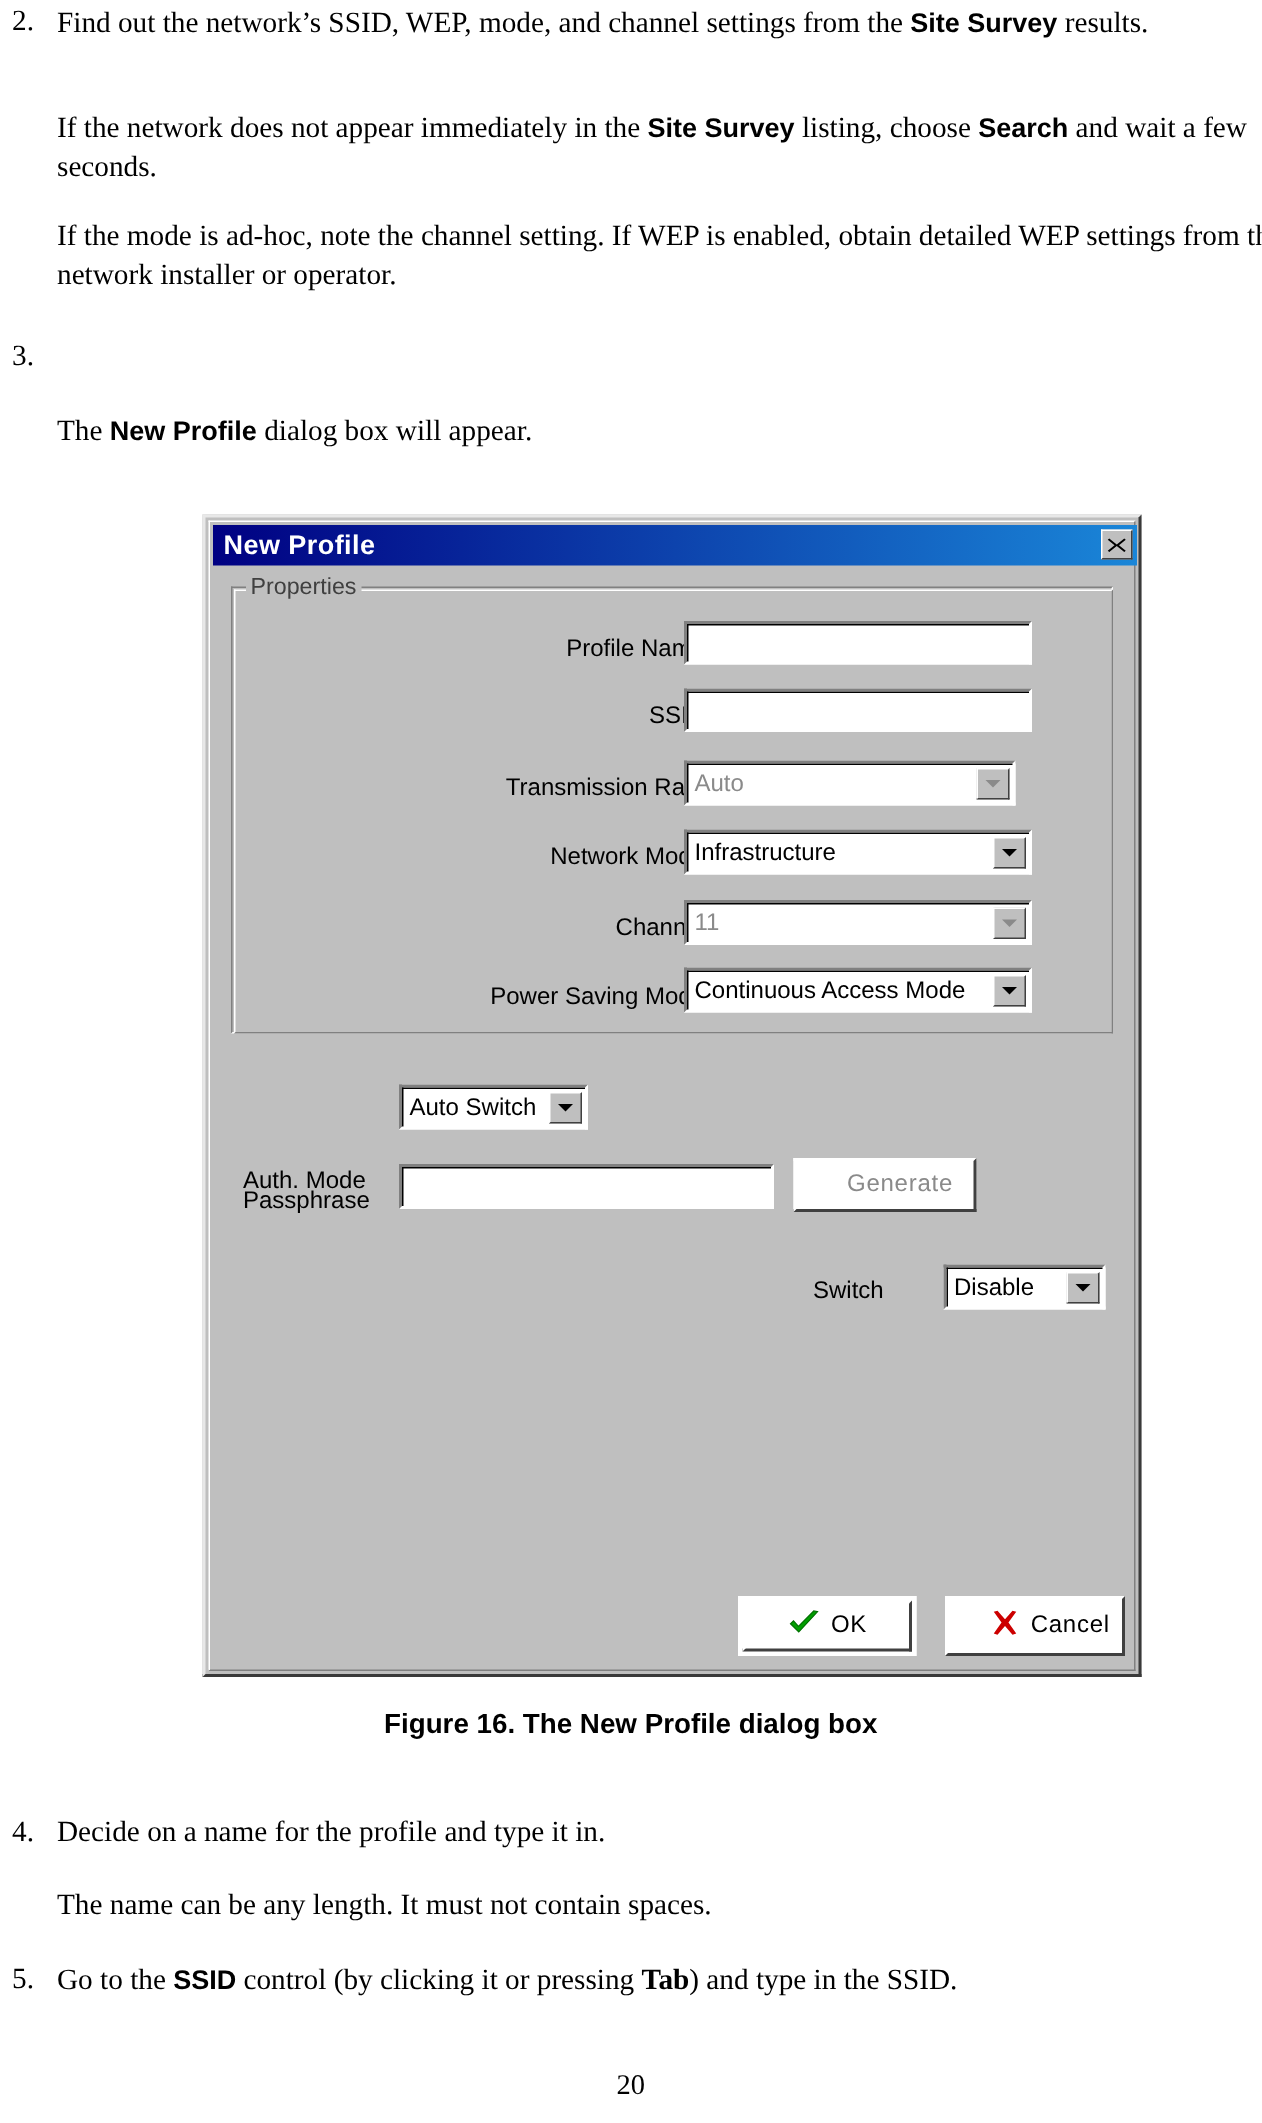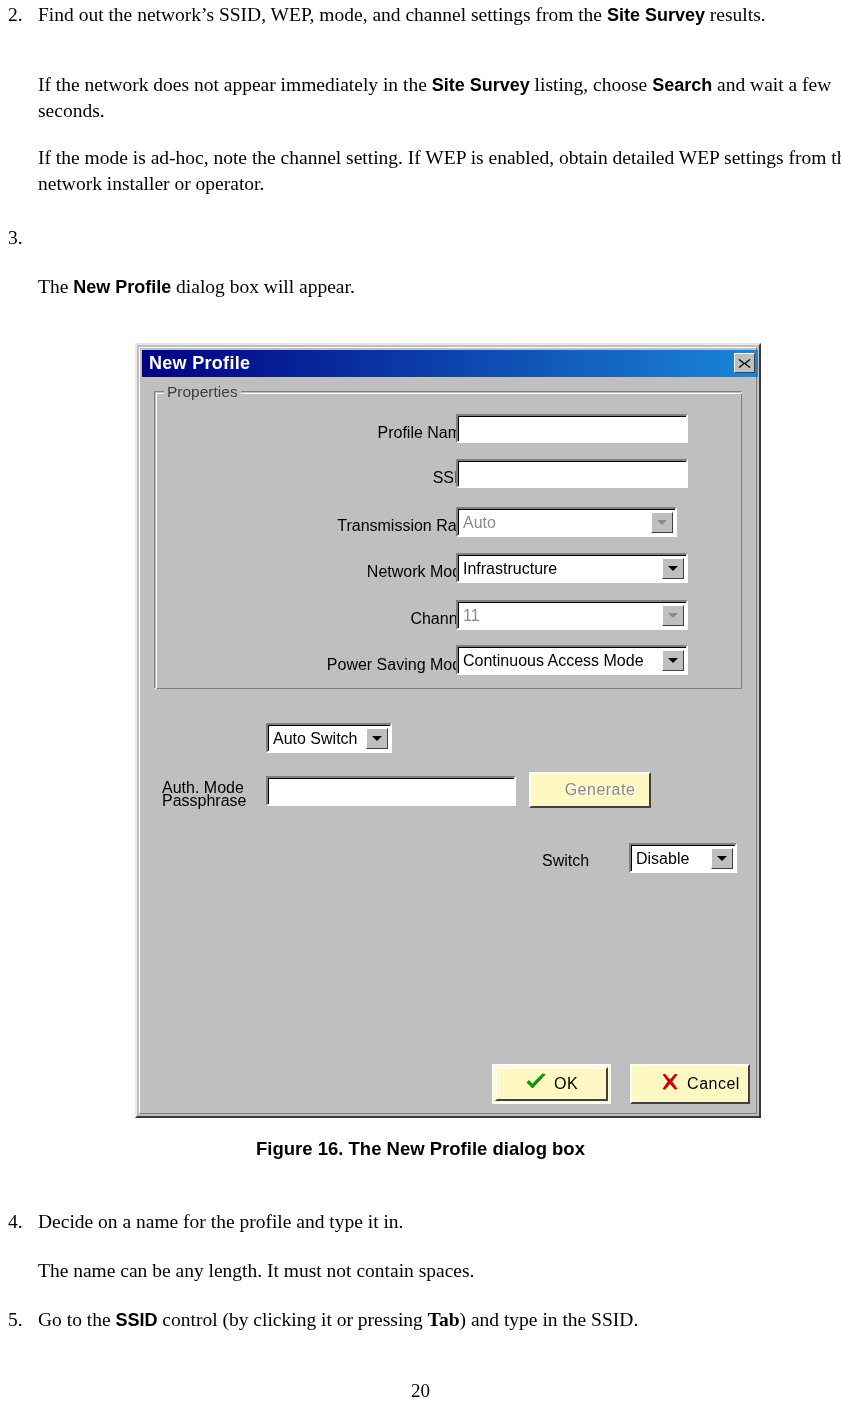--- a/index.html
+++ b/index.html
@@ -254,21 +254,21 @@
     width: 0; height: 0;
     border-left: 5px solid transparent;
     border-right: 5px solid transparent;
     border-top: 5px solid #000000;
   }
   .combo.disabled .arrow-glyph { border-top-color: #8a8a8a; }
 
   
   .pushbtn {
     position: absolute;
-    background: #fef9c3;
+    background: #ffffff;
     border-top: 2px solid #ffffff;
     border-left: 2px solid #ffffff;
     border-right: 2px solid #404040;
     border-bottom: 2px solid #404040;
     box-sizing: border-box;
     display: flex;
     align-items: center;
     justify-content: center;
     gap: 7px;
     font-family: "Liberation Sans", sans-serif;

